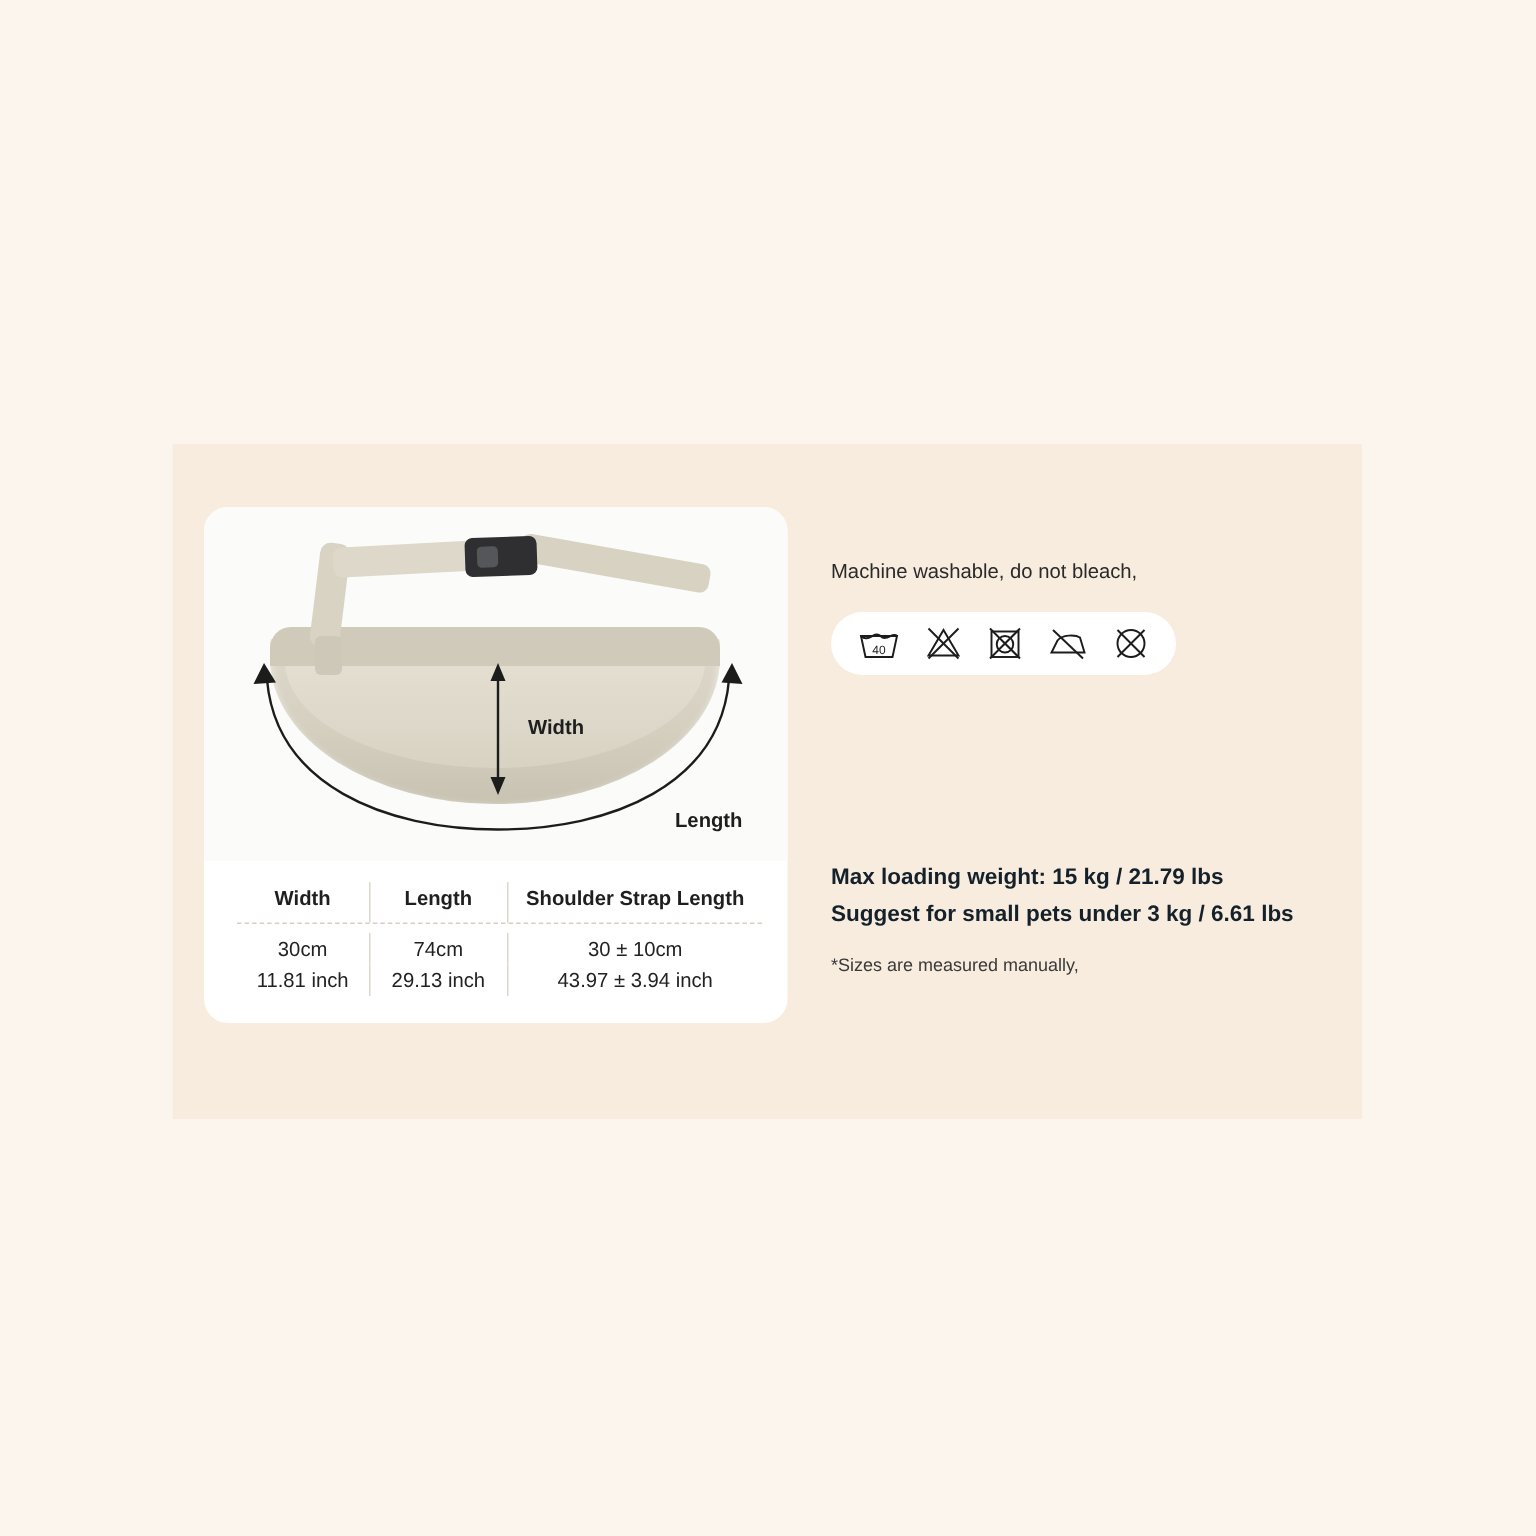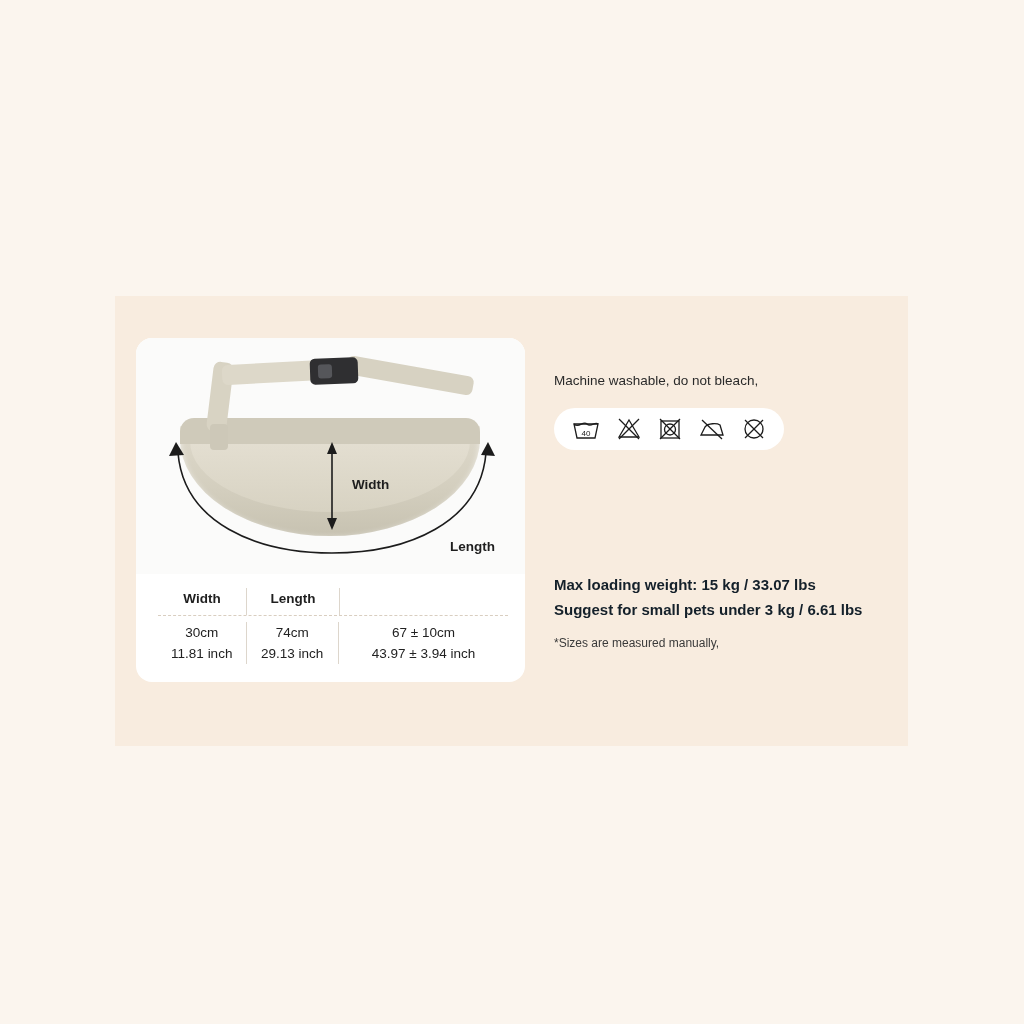--- a/index.html
+++ b/index.html
@@ -281,26 +281,27 @@
       </svg>
 
       <span class="lbl-width">Width</span>
       <span class="lbl-length">Length</span>
     </div>
 
     <div class="table">
       <div class="trow head">
         <div class="cell c1">Width</div>
         <div class="cell c2">Length</div>
+        <div class="cell c3">Shoulder Strap Length</div>
       </div>
       <div class="dash-sep"></div>
       <div class="trow">
         <div class="cell c1">30cm</div>
         <div class="cell c2">74cm</div>
-        <div class="cell c3">67 ± 10cm</div>
+        <div class="cell c3">30 ± 10cm</div>
       </div>
       <div class="trow">
         <div class="cell c1">11.81 inch</div>
         <div class="cell c2">29.13 inch</div>
         <div class="cell c3">43.97 ± 3.94 inch</div>
       </div>
     </div>
   </div>
 
   <div class="right">
@@ -334,21 +335,21 @@
 
       <svg width="26" height="26" viewBox="0 0 26 26">
         <circle cx="13" cy="13" r="9" fill="none" stroke="#1c1c1c" stroke-width="1.3"></circle>
         <line x1="4" y1="4" x2="22" y2="22" stroke="#1c1c1c" stroke-width="1.3"></line>
         <line x1="22" y1="4" x2="4" y2="22" stroke="#1c1c1c" stroke-width="1.3"></line>
       </svg>
     </div>
   </div>
 
   <div class="load">
-    <div class="load-line">Max loading weight: 15 kg / 33.07 lbs</div>
+    <div class="load-line">Max loading weight: 15 kg / 21.79 lbs</div>
     <div class="load-line">Suggest for small pets under 3 kg / 6.61 lbs</div>
   </div>
 
   <div class="note">
     <span>*Sizes are measured manually,</span>
   </div>
 
 </div>
 
 </body></html>

